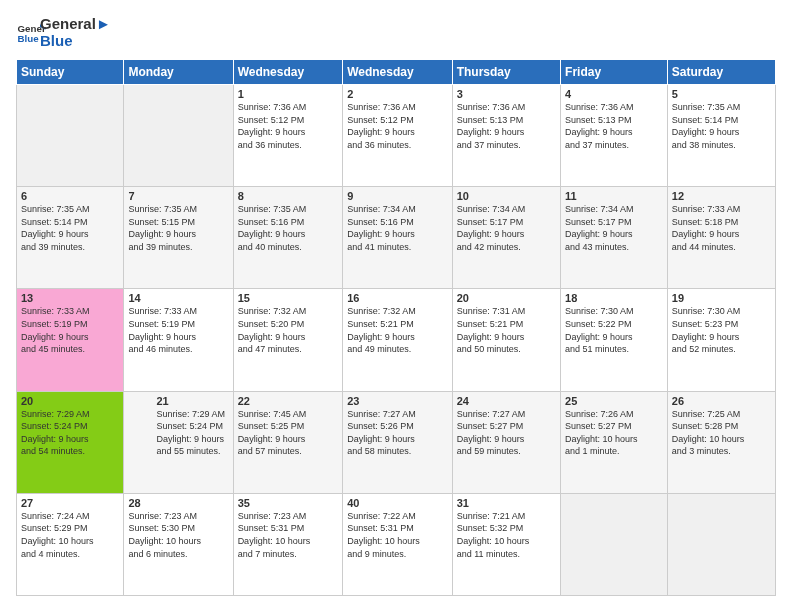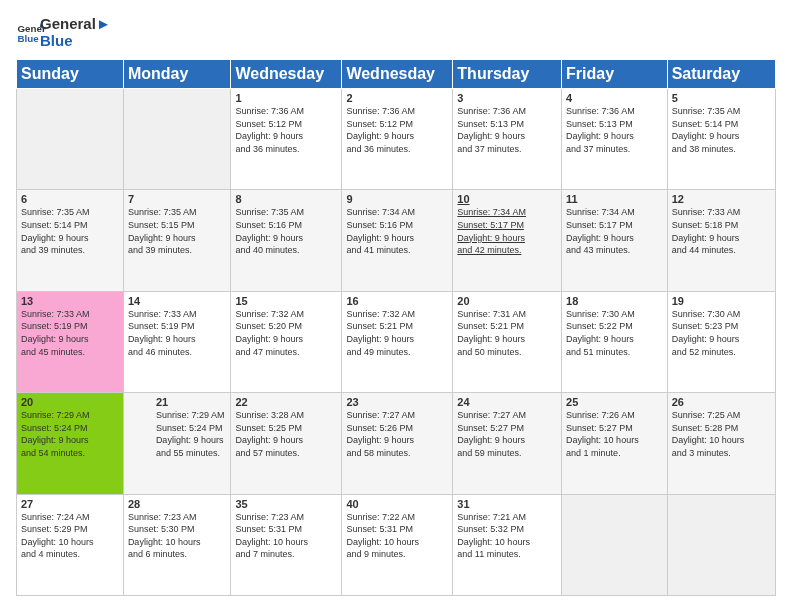--- a/index.html
+++ b/index.html
@@ -46,21 +46,21 @@
       color: #333;
     }
     .calendar {
       width: 100%;
       border-collapse: collapse;
       flex: 1;
     }
     .calendar th {
       background: #2a6ebb;
       color: #fff;
-      font-size: 16px;
+      font-size: 12px;
       font-weight: bold;
       padding: 5px 4px;
       text-align: left;
       border: 1px solid #fff;
     }
     .calendar td {
       border: 1px solid #ccc;
       vertical-align: top;
       padding: 3px 4px;
       font-size: 9.5px;
@@ -191,21 +191,21 @@
 Daylight: 9 hours
 and 40 minutes.</div>
           </td>
           <td style="background: rgb(245, 245, 245);">
             <span class="day-num">9</span>
             <div class="day-info" style="white-space: pre-line;">Sunrise: 7:34 AM
 Sunset: 5:16 PM
 Daylight: 9 hours
 and 41 minutes.</div>
           </td>
-          <td style="background: rgb(245, 245, 245); text-decoration: underline;">
+          <td style="background: rgb(245, 245, 245);">
             <span class="day-num">10</span>
             <div class="day-info" style="white-space: pre-line;">Sunrise: 7:34 AM
 Sunset: 5:17 PM
 Daylight: 9 hours
 and 42 minutes.</div>
           </td>
           <td style="background: rgb(245, 245, 245);">
             <span class="day-num">11</span>
             <div class="day-info" style="white-space: pre-line;">Sunrise: 7:34 AM
 Sunset: 5:17 PM
@@ -281,21 +281,21 @@
           </td>
           <td style="background: rgb(245, 245, 245); padding-left: 32px;">
             <span class="day-num">21</span>
             <div class="day-info" style="white-space: pre-line;">Sunrise: 7:29 AM
 Sunset: 5:24 PM
 Daylight: 9 hours
 and 55 minutes.</div>
           </td>
           <td style="background: rgb(245, 245, 245); margin-left: 41px;">
             <span class="day-num">22</span>
-            <div class="day-info" style="white-space: pre-line;">Sunrise: 3:28 AM
+            <div class="day-info" style="white-space: pre-line;">Sunrise: 7:45 AM
 Sunset: 5:25 PM
 Daylight: 9 hours
 and 57 minutes.</div>
           </td>
           <td style="background: rgb(245, 245, 245);">
             <span class="day-num">23</span>
             <div class="day-info" style="white-space: pre-line;">Sunrise: 7:27 AM
 Sunset: 5:26 PM
 Daylight: 9 hours
 and 58 minutes.</div>

